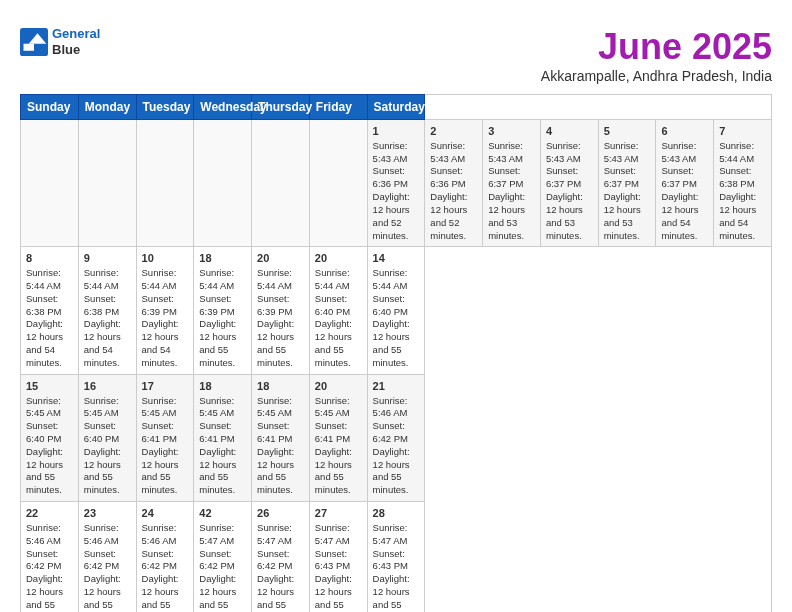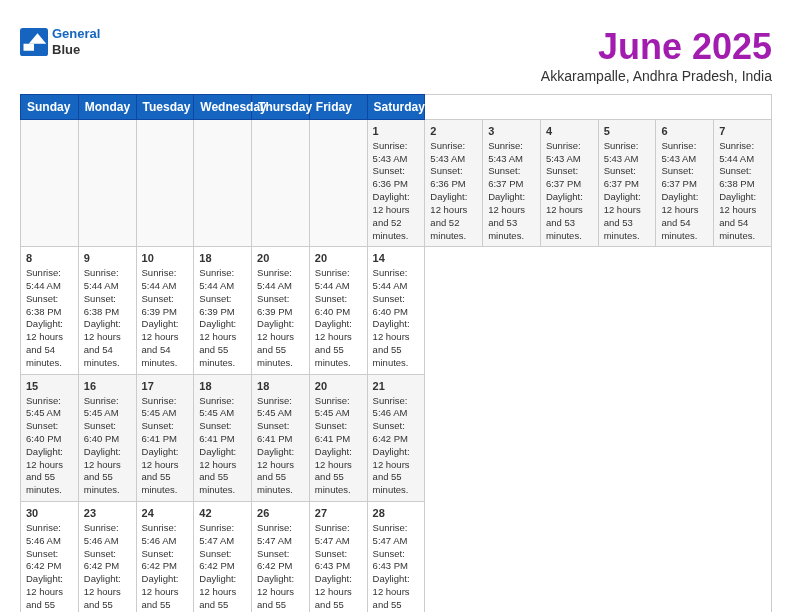--- a/index.html
+++ b/index.html
@@ -284,21 +284,21 @@
           <td>
             <span class="day-num">21</span>
             <span style="display: block;">Sunrise: 5:46 AM</span>
             <span style="display: block;">Sunset: 6:42 PM</span>
             <span style="display: block;">Daylight: 12 hours</span>
             <span style="display: block;">and 55 minutes.</span>
           </td>
         </tr>
         <tr class="row-even">
           <td>
-            <span class="day-num">30</span>
+            <span class="day-num">22</span>
             <span style="display: block;">Sunrise: 5:46 AM</span>
             <span style="display: block;">Sunset: 6:42 PM</span>
             <span style="display: block;">Daylight: 12 hours</span>
             <span style="display: block;">and 55 minutes.</span>
           </td>
           <td>
             <span class="day-num">23</span>
             <span style="display: block;">Sunrise: 5:46 AM</span>
             <span style="display: block;">Sunset: 6:42 PM</span>
             <span style="display: block;">Daylight: 12 hours</span>

